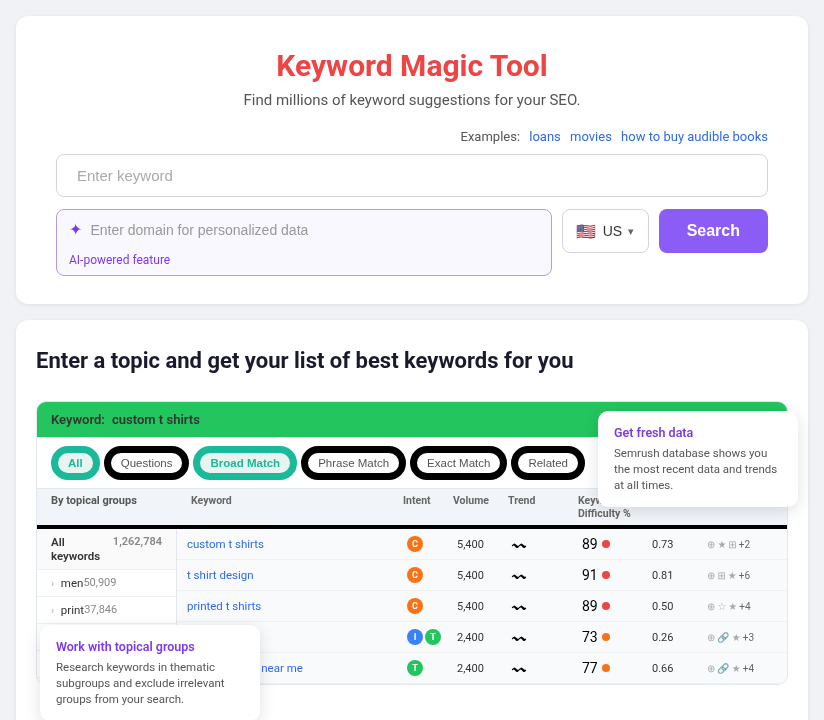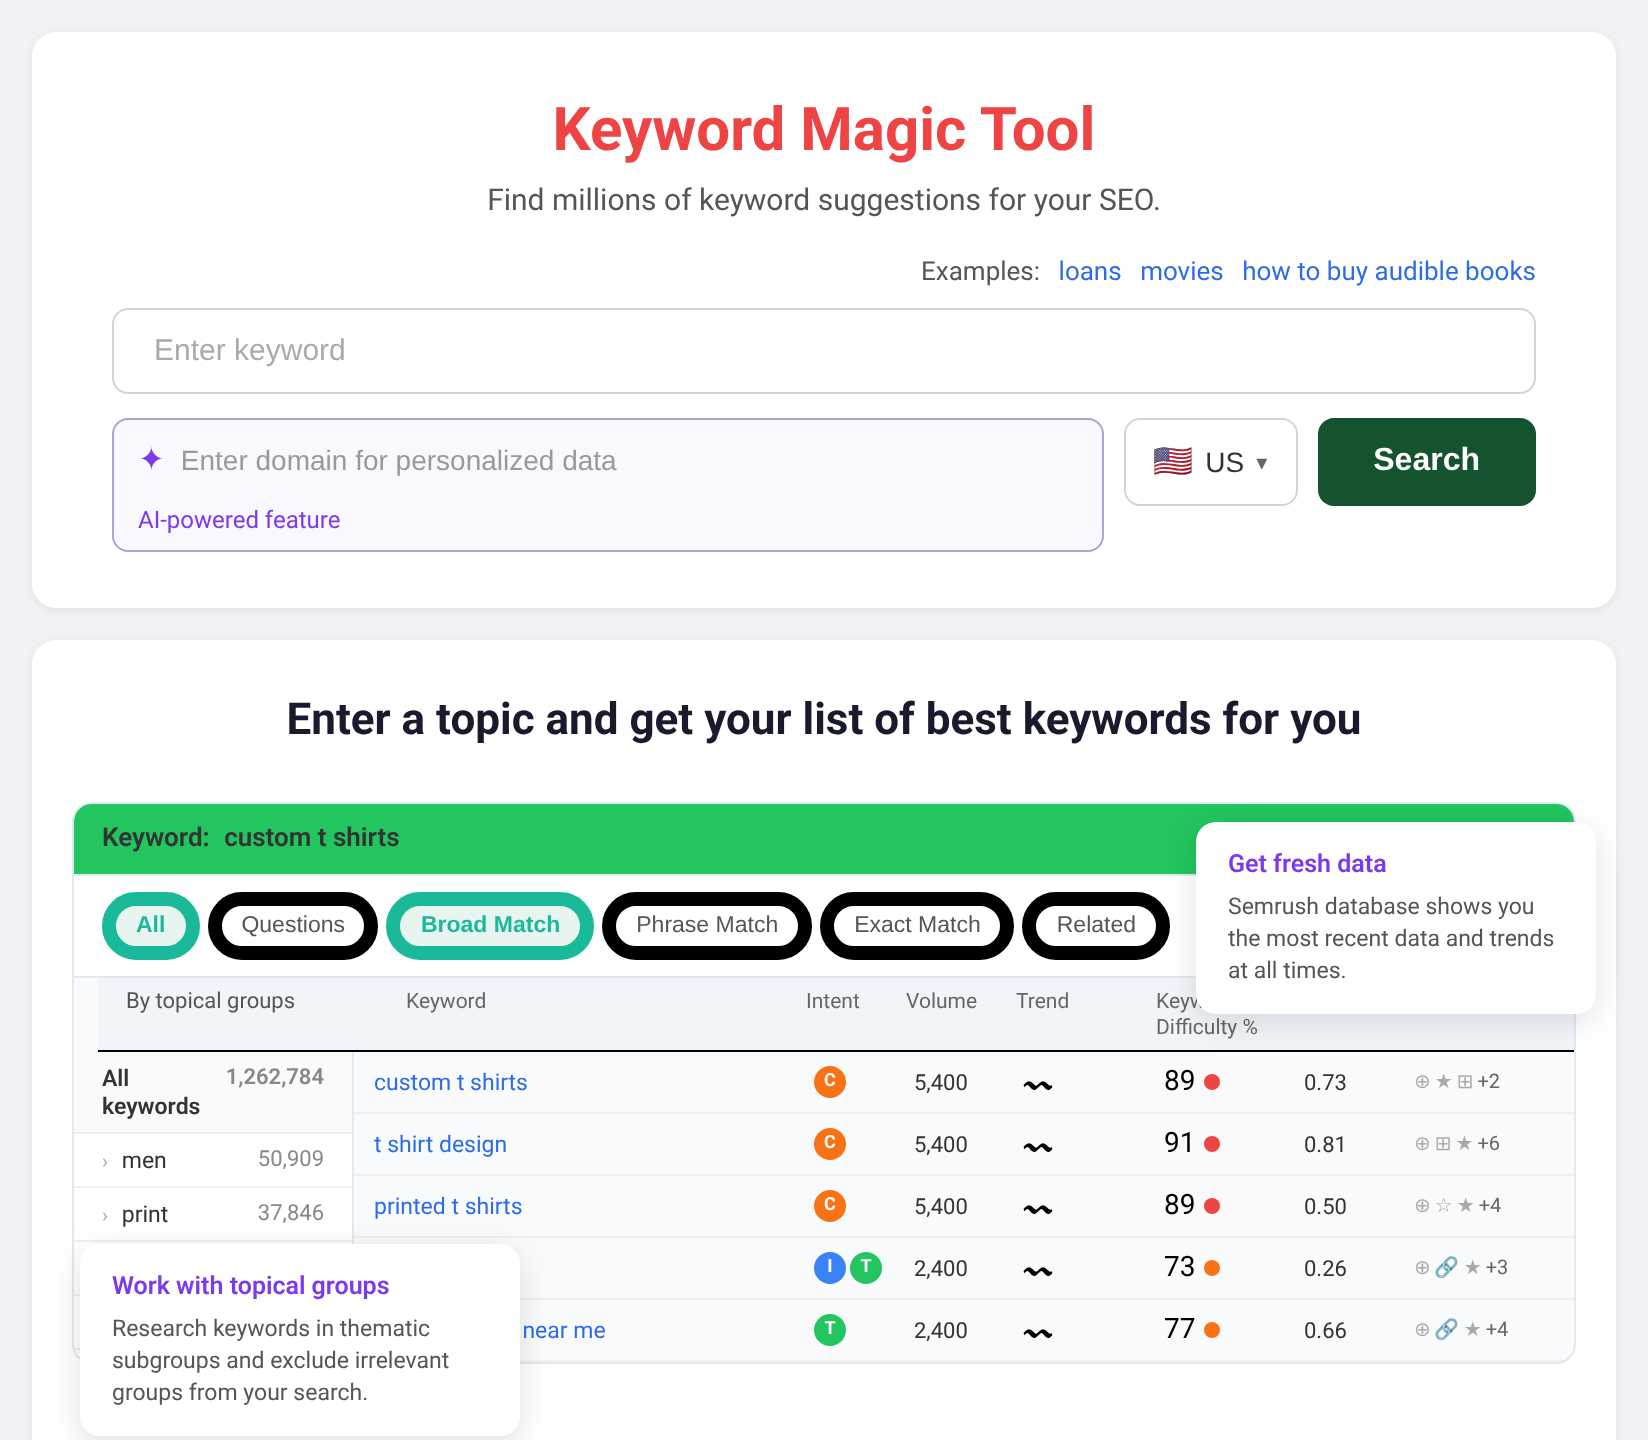--- a/index.html
+++ b/index.html
@@ -100,41 +100,40 @@
       border-radius: 8px;
       padding: 10px 14px;
       font-size: 14px;
       cursor: pointer;
       color: #333;
       height: 44px;
     }
     .flag-emoji { font-size: 16px; }
     .chevron { font-size: 11px; color: #666; }
     .search-btn {
-      background: #14532d;
+      background: #8b5cf6;
       color: #fff;
       border: none;
       border-radius: 8px;
       padding: 10px 28px;
       font-size: 16px;
       font-weight: 600;
       cursor: pointer;
       height: 44px;
     }
 
     
     .bottom-section {
       background: #fff;
       border-radius: 12px;
       margin: 0 16px 16px;
       padding: 28px 20px 20px;
       box-shadow: 0 1px 4px rgba(0,0,0,0.08);
     }
     .section-title {
-      text-align: center;
       font-size: 22px;
       font-weight: 700;
       color: #1a1a2e;
       margin-bottom: 28px;
     }
 
     
     .preview-area {
       position: relative;
       display: flex;
@@ -175,44 +174,41 @@
     .tab.active {
       background: #e8f4f0;
       border-color: #1ab99a;
       color: #1ab99a;
       font-weight: 600;
     }
     .table-cols {
       display: grid;
       grid-template-columns: 140px 1fr 50px 55px 70px 70px 55px 70px;
       background: #f1f5f9;
-      border-bottom: 1px solid #000000;
+      border-bottom: 4px solid #000000;
       padding: 5px 14px;
       font-size: 10.5px;
       color: #666;
-      font-weight: 400;
-      margin-left: 12px;
+      font-weight: 700;
     }
     .groups-col { font-size: 11px; color: #555; }
     .table-body {
       display: flex;
     }
     .groups-panel {
       width: 140px;
       border-right: 1px solid #e2e8f0;
       background: #fff;
     }
     .group-row {
       padding: 6px 14px;
       border-bottom: 1px solid #f0f0f0;
       font-size: 11.5px;
       color: #333;
       display: flex;
-      justify-content: space-between;
-      gap: 12px;
     }
     .group-row.header-row {
       font-weight: 600;
       background: #fafafa;
     }
     .group-row .count { color: #888; font-size: 11px; }
     .group-arrow { color: #aaa; margin-right: 4px; font-size: 10px; }
     .data-rows { flex: 1; }
     .data-row {
       display: grid;

